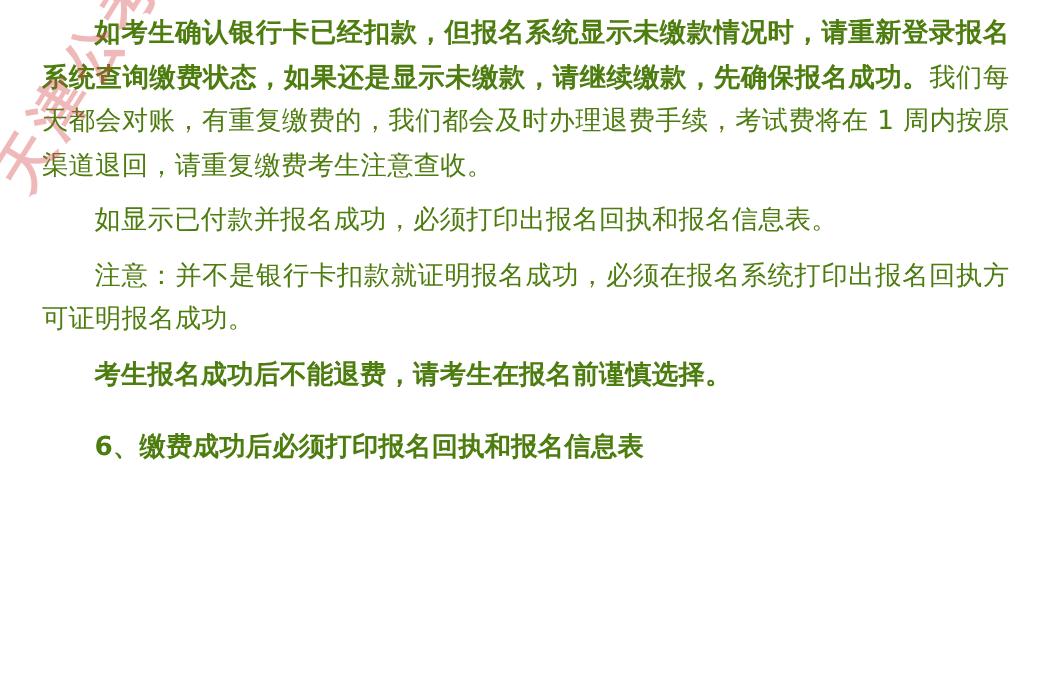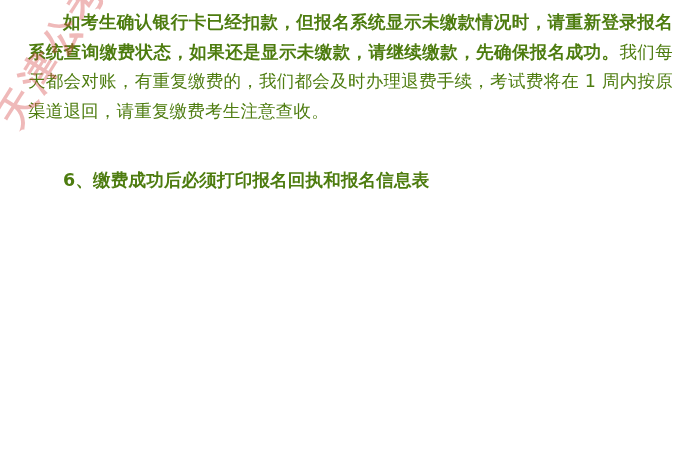--- a/index.html
+++ b/index.html
@@ -83,26 +83,29 @@
 <div class="page">
 
   <div class="watermark">天津公考网</div>
 
   <div class="content">
 
     <p class="indent para-block-1"><span>如考生确认银行卡已经扣款，但报名系统显示未缴款情况时，请重新登录报名系统查询缴费状态，如果还是显示未缴款，请继续缴款，先确保报名成功。</span><span class="tail">我们每天都会对账，有重复缴费的，我们都会及时办理退费手续，考试费将在 1 周内按原渠道退回，请重复缴费考生注意查收。</span></p>
 
     <div class="spacer-sm"></div>
 
+    <p class="indent">如显示已付款并报名成功，必须打印出报名回执和报名信息表。</p>
 
     <div class="spacer-sm"></div>
 
+    <p class="indent">注意：并不是银行卡扣款就证明报名成功，必须在报名系统打印出报名回执方可证明报名成功。</p>
 
     <div class="spacer-sm"></div>
 
+    <p class="indent bold">考生报名成功后不能退费，请考生在报名前谨慎选择。</p>
 
     <div class="spacer-xs"></div>
 
     <p class="heading">6、缴费成功后必须打印报名回执和报名信息表</p>
 
     <div class="spacer-xs"></div>
 
 
   </div>
 </div>

